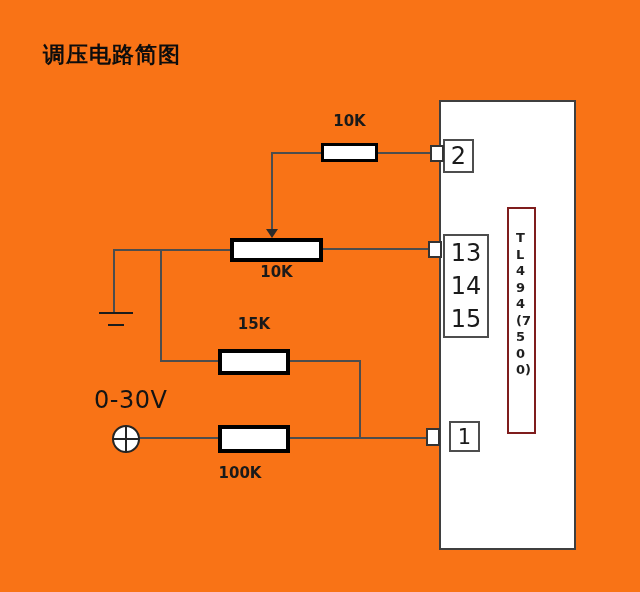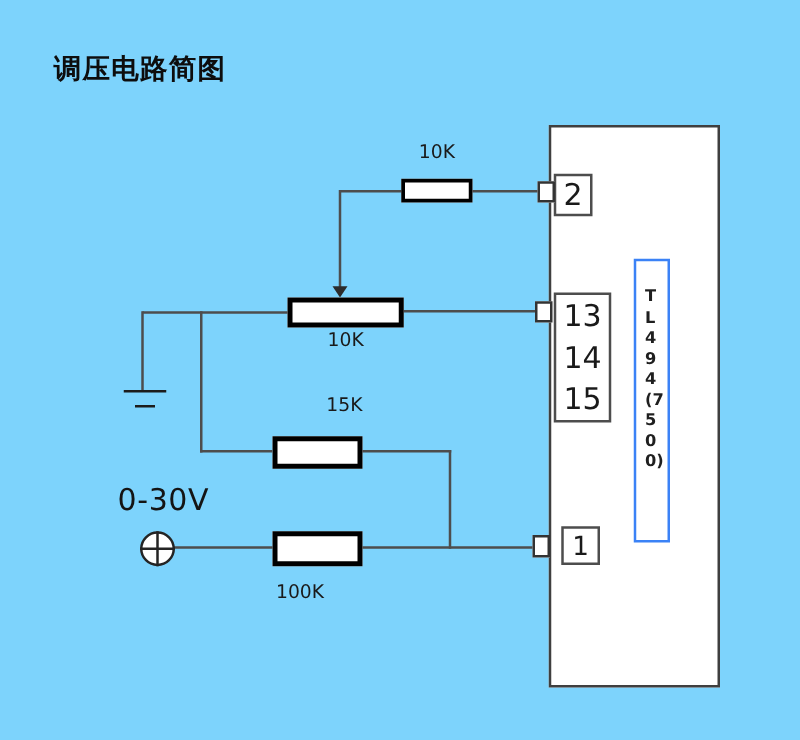--- a/index.html
+++ b/index.html
@@ -3,21 +3,21 @@
 <meta charset="utf-8">
 <style>
   * { margin: 0; padding: 0; box-sizing: border-box; }
   html, body { background: #ffffff; }
   body { font-family: "DejaVu Sans", "Liberation Sans", sans-serif; }
 
   .canvas {
     position: relative;
     width: 640px;
     height: 592px;
-    background: #7dd3fc;
+    background: #f97316;
     overflow: hidden;
   }
 
   .title {
     position: absolute;
     left: 43px;
     top: 40px;
     font-size: 22px;
     font-weight: bold;
     color: #0d0d0d;
@@ -31,21 +31,21 @@
   .res {
     position: absolute;
     background: #ffffff;
     border: 4px solid #000000;
   }
   .res.thin { border-width: 3px; }
 
   .lbl {
     position: absolute;
     font-size: 15px;
-    font-weight: normal;
+    font-weight: bold;
     color: #1a1a1a;
     text-align: center;
   }
 
   
   .arrowhead {
     position: absolute;
     width: 0; height: 0;
     border-left: 6px solid transparent;
     border-right: 6px solid transparent;
@@ -109,21 +109,21 @@
   .pins-135 {
     flex-direction: column;
     justify-content: space-around;
     align-items: center;
   }
 
   .ic-label-box {
     position: absolute;
     left: 507px; top: 207px;
     width: 29px; height: 227px;
-    border: 2px solid #3b82f6;
+    border: 2px solid #7f1d1d;
     background: #ffffff;
   }
   .ic-label-box .vtext {
     margin-top: 21px;
     padding-left: 7px;
     width: 18px;
     font-size: 13px;
     font-weight: bold;
     color: #1f1f1f;
     line-height: 16.5px;
@@ -152,21 +152,21 @@
 
   <div class="arrowhead" style="left:266px; top:229px;"></div>
 
   <div class="res thin" style="left:321px; top:143px; width:57px; height:19px;"></div>
   <div class="lbl" style="left:321px; top:112px; width:57px;">10K</div>
 
   <div class="res" style="left:230px; top:238px; width:93px; height:24px;"></div>
   <div class="lbl" style="left:230px; top:263px; width:93px;">10K</div>
 
   <div class="res" style="left:218px; top:349px; width:72px; height:26px;"></div>
-  <div class="lbl" style="left:218px; top:315px; width:72px;text-align:right;">15K</div>
+  <div class="lbl" style="left:218px; top:315px; width:72px;">15K</div>
 
   <div class="res" style="left:218px; top:425px; width:72px; height:28px;"></div>
   <div class="lbl" style="left:204px; top:464px; width:72px;">100K</div>
 
   <div class="ground" style="left:99px; top:312px; width:34px; height:15px;">
     <div class="bar1"></div>
     <div class="bar2"></div>
   </div>
 
   <div class="vsource" style="left:112px; top:425px;">

